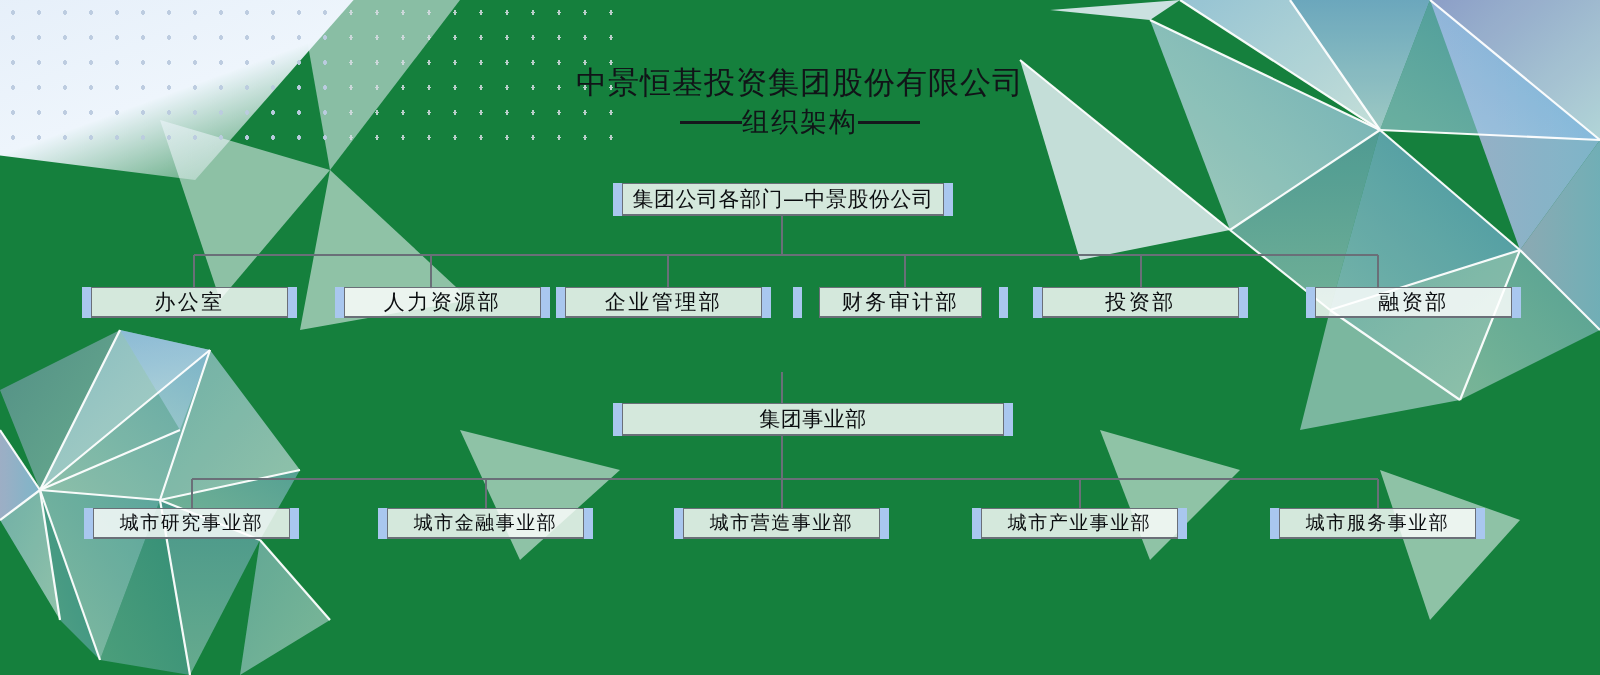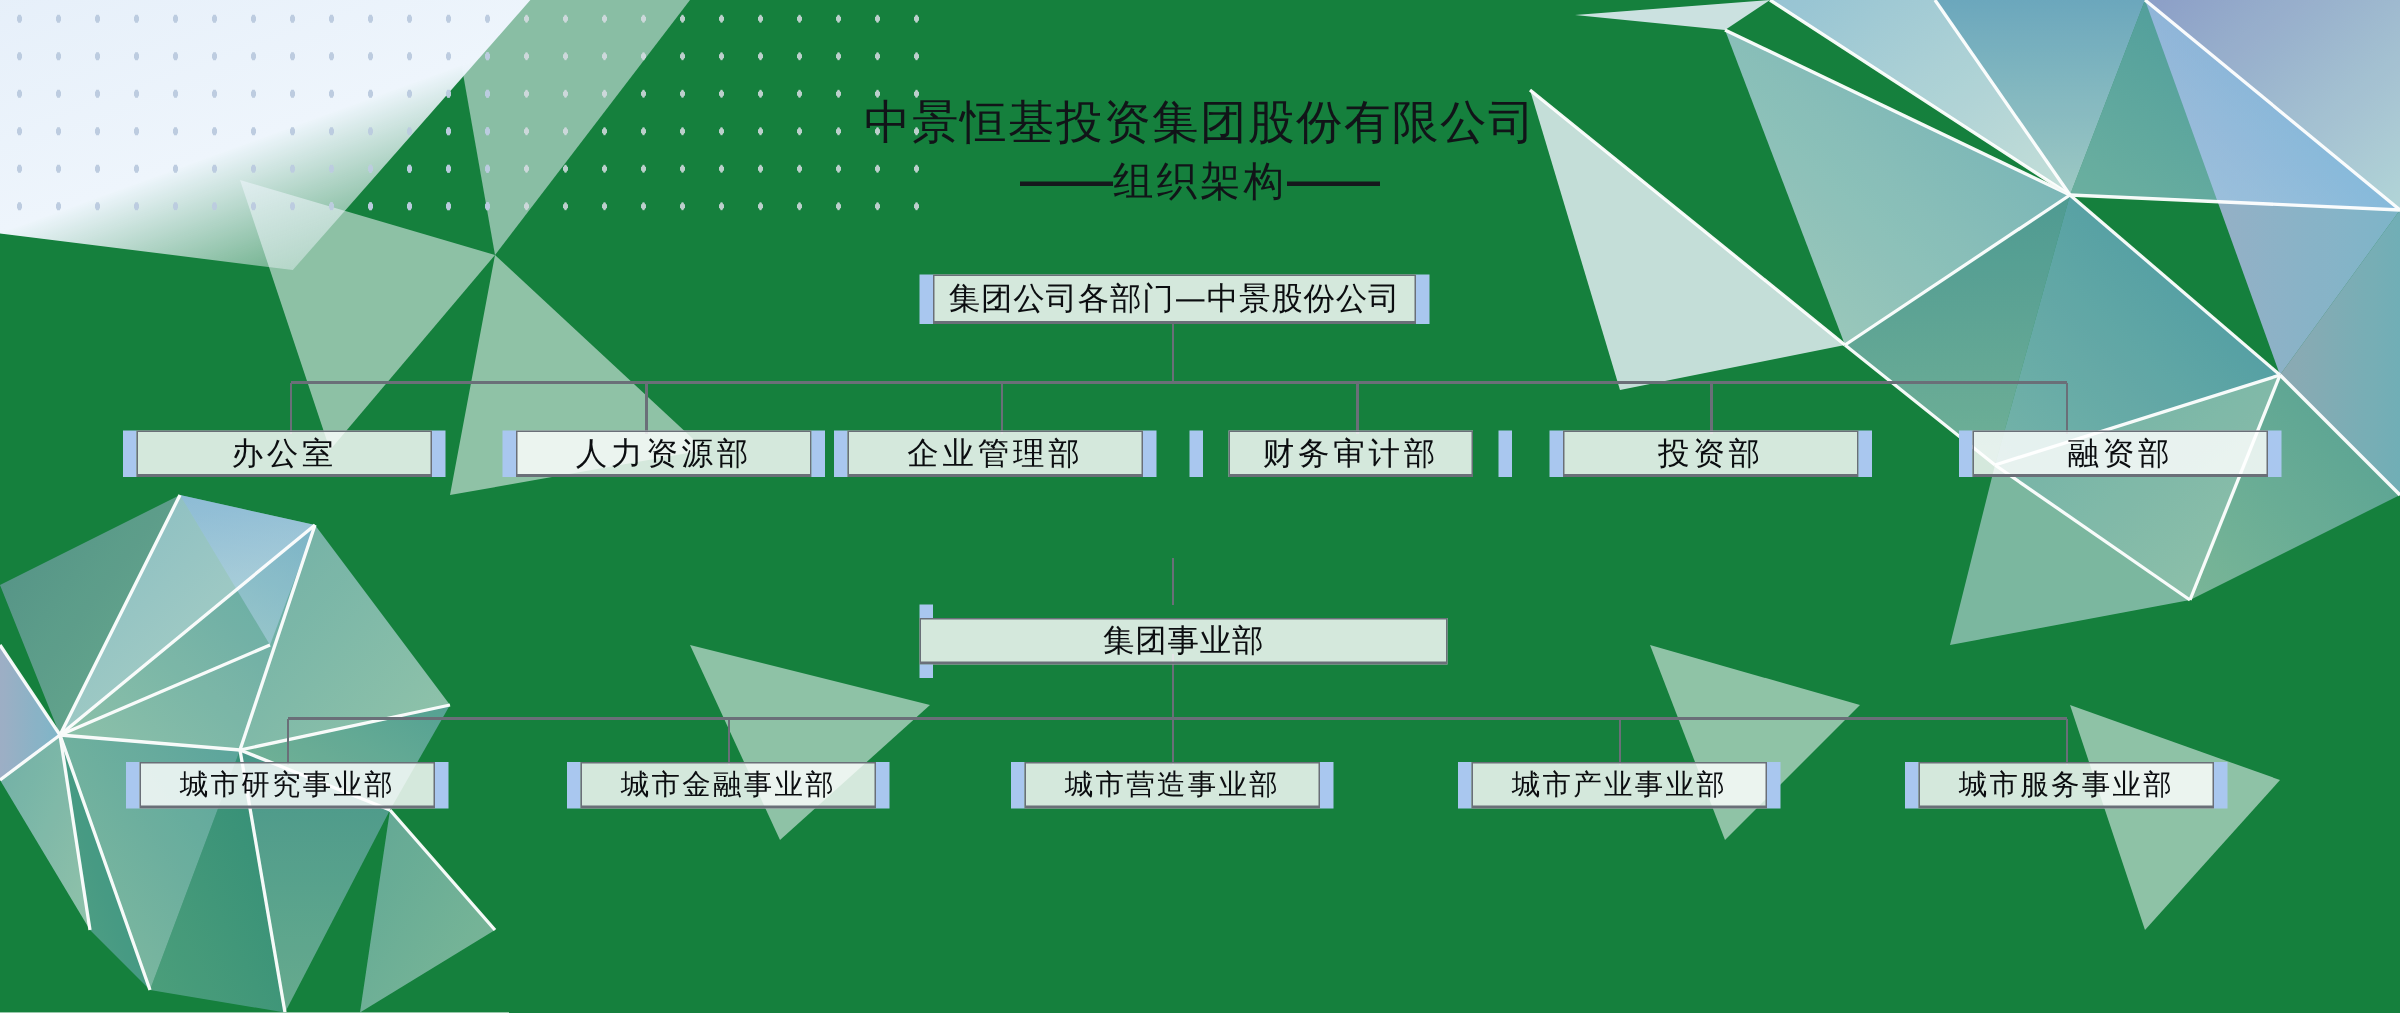--- a/index.html
+++ b/index.html
@@ -339,21 +339,21 @@
   </div>
 
   <div class="node serif" style="left:1270px; top:287px; width:215px; height:31px;margin-left:36px;">
     <span class="bar"></span>
     <span class="boxin">
       <span class="txt">融资部</span>
     </span>
     <span class="bar r"></span>
   </div>
 
-  <div class="node sans" style="left:613px; top:403px; width:352px; height:33px;flex-direction:column;">
+  <div class="node sans" style="left:613px; top:403px; width:400px; height:33px;">
     <span class="bar"></span>
     <span class="boxin">
       <span class="txt">集团事业部</span>
     </span>
     <span class="bar r"></span>
   </div>
 
   <div class="node serif lvl3" style="left:378px; top:508px; width:215px; height:31px;">
     <span class="bar"></span>
     <span class="boxin">

